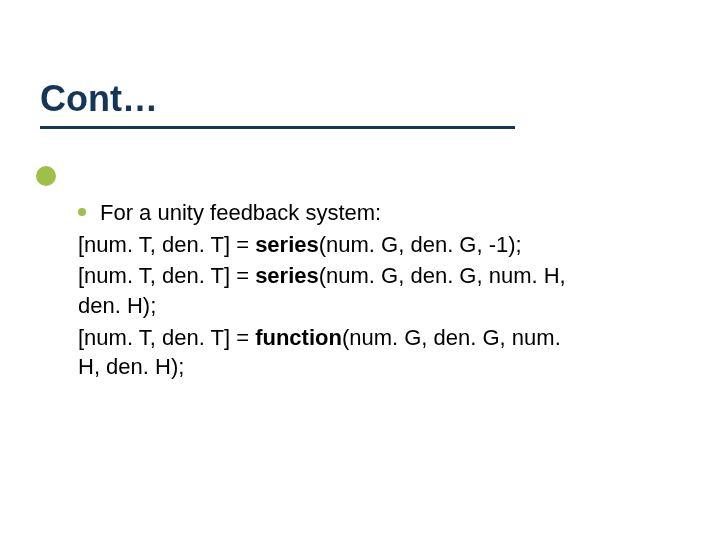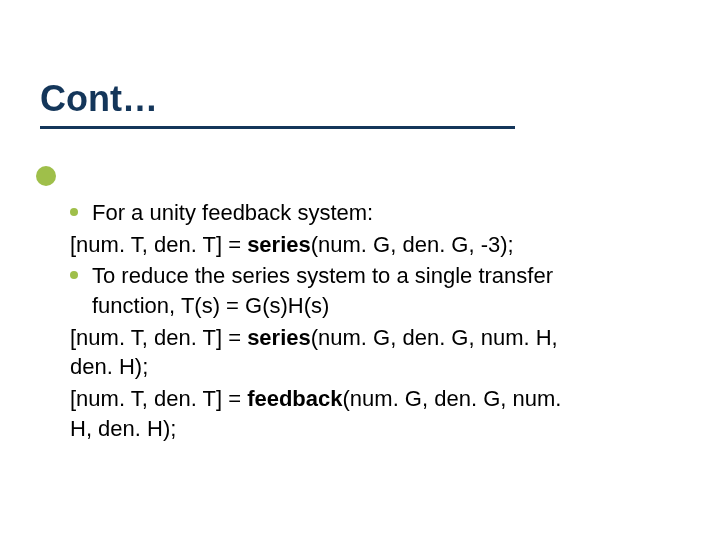--- a/index.html
+++ b/index.html
@@ -38,21 +38,21 @@
     position: absolute;
     left: 36px;
     top: 166px;
     width: 20px;
     height: 20px;
     border-radius: 50%;
     background: #9fbf4a;
   }
   .body-region {
     position: absolute;
-    left: 70px;
+    left: 78px;
     top: 198px;
     right: 36px;
     font-size: 22px;
     line-height: 1.35;
     color: #000000;
   }
   .line {
     display: block;
     margin: 0 0 2px 0;
   }
@@ -86,22 +86,18 @@
   </div>
 
   <div class="disc-accent"></div>
 
   <div class="body-region" id="body-region">
 
   <div class="bullet-row">
         <span class="bullet-dot"></span>
         <span class="bullet-text"><span>For a unity feedback system:</span></span>
       </div>
-      <div class="line"><span>[num. T, den. T] = </span><span class="bold">series</span><span>(num. G, den. G, -3);</span></div>
-      <div class="bullet-row">
-        <span class="bullet-dot"></span>
-        <span class="bullet-text"><span>To reduce the series system to a single transfer function, T(s) = G(s)H(s)</span></span>
-      </div>
+      <div class="line"><span>[num. T, den. T] = </span><span class="bold">series</span><span>(num. G, den. G, -1);</span></div>
       <div class="line"><span>[num. T, den. T] = </span><span class="bold">series</span><span>(num. G, den. G, num. H, den. H);</span></div>
-      <div class="line"><span>[num. T, den. T] = </span><span class="bold">feedback</span><span>(num. G, den. G, num. H, den. H);</span></div>
+      <div class="line"><span>[num. T, den. T] = </span><span class="bold">function</span><span>(num. G, den. G, num. H, den. H);</span></div>
     </div>
 
 </div>
 
 </body></html>

